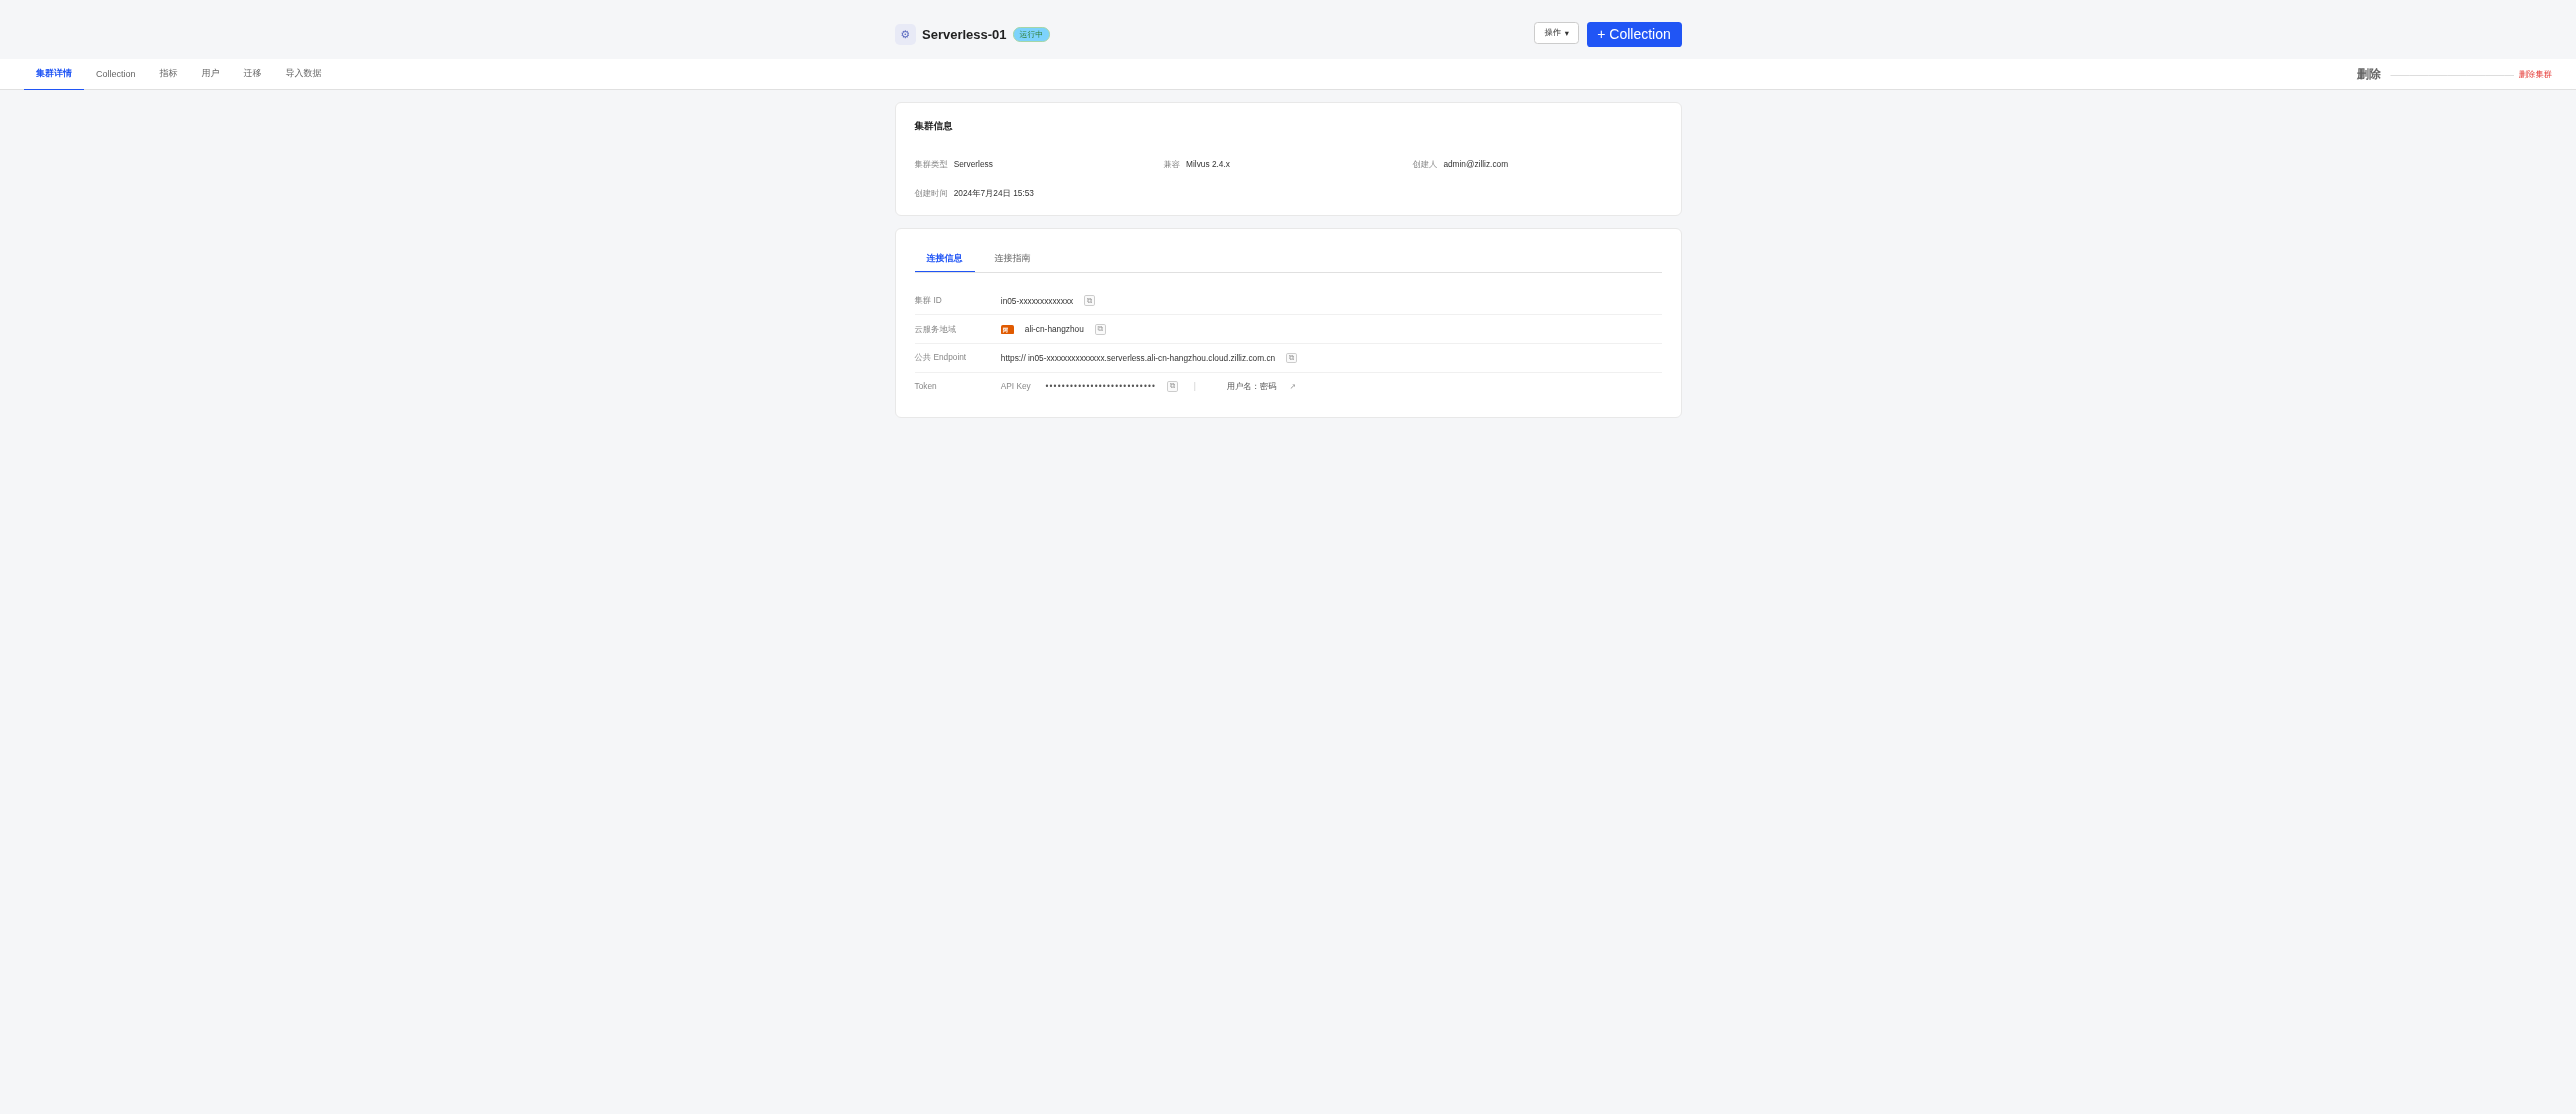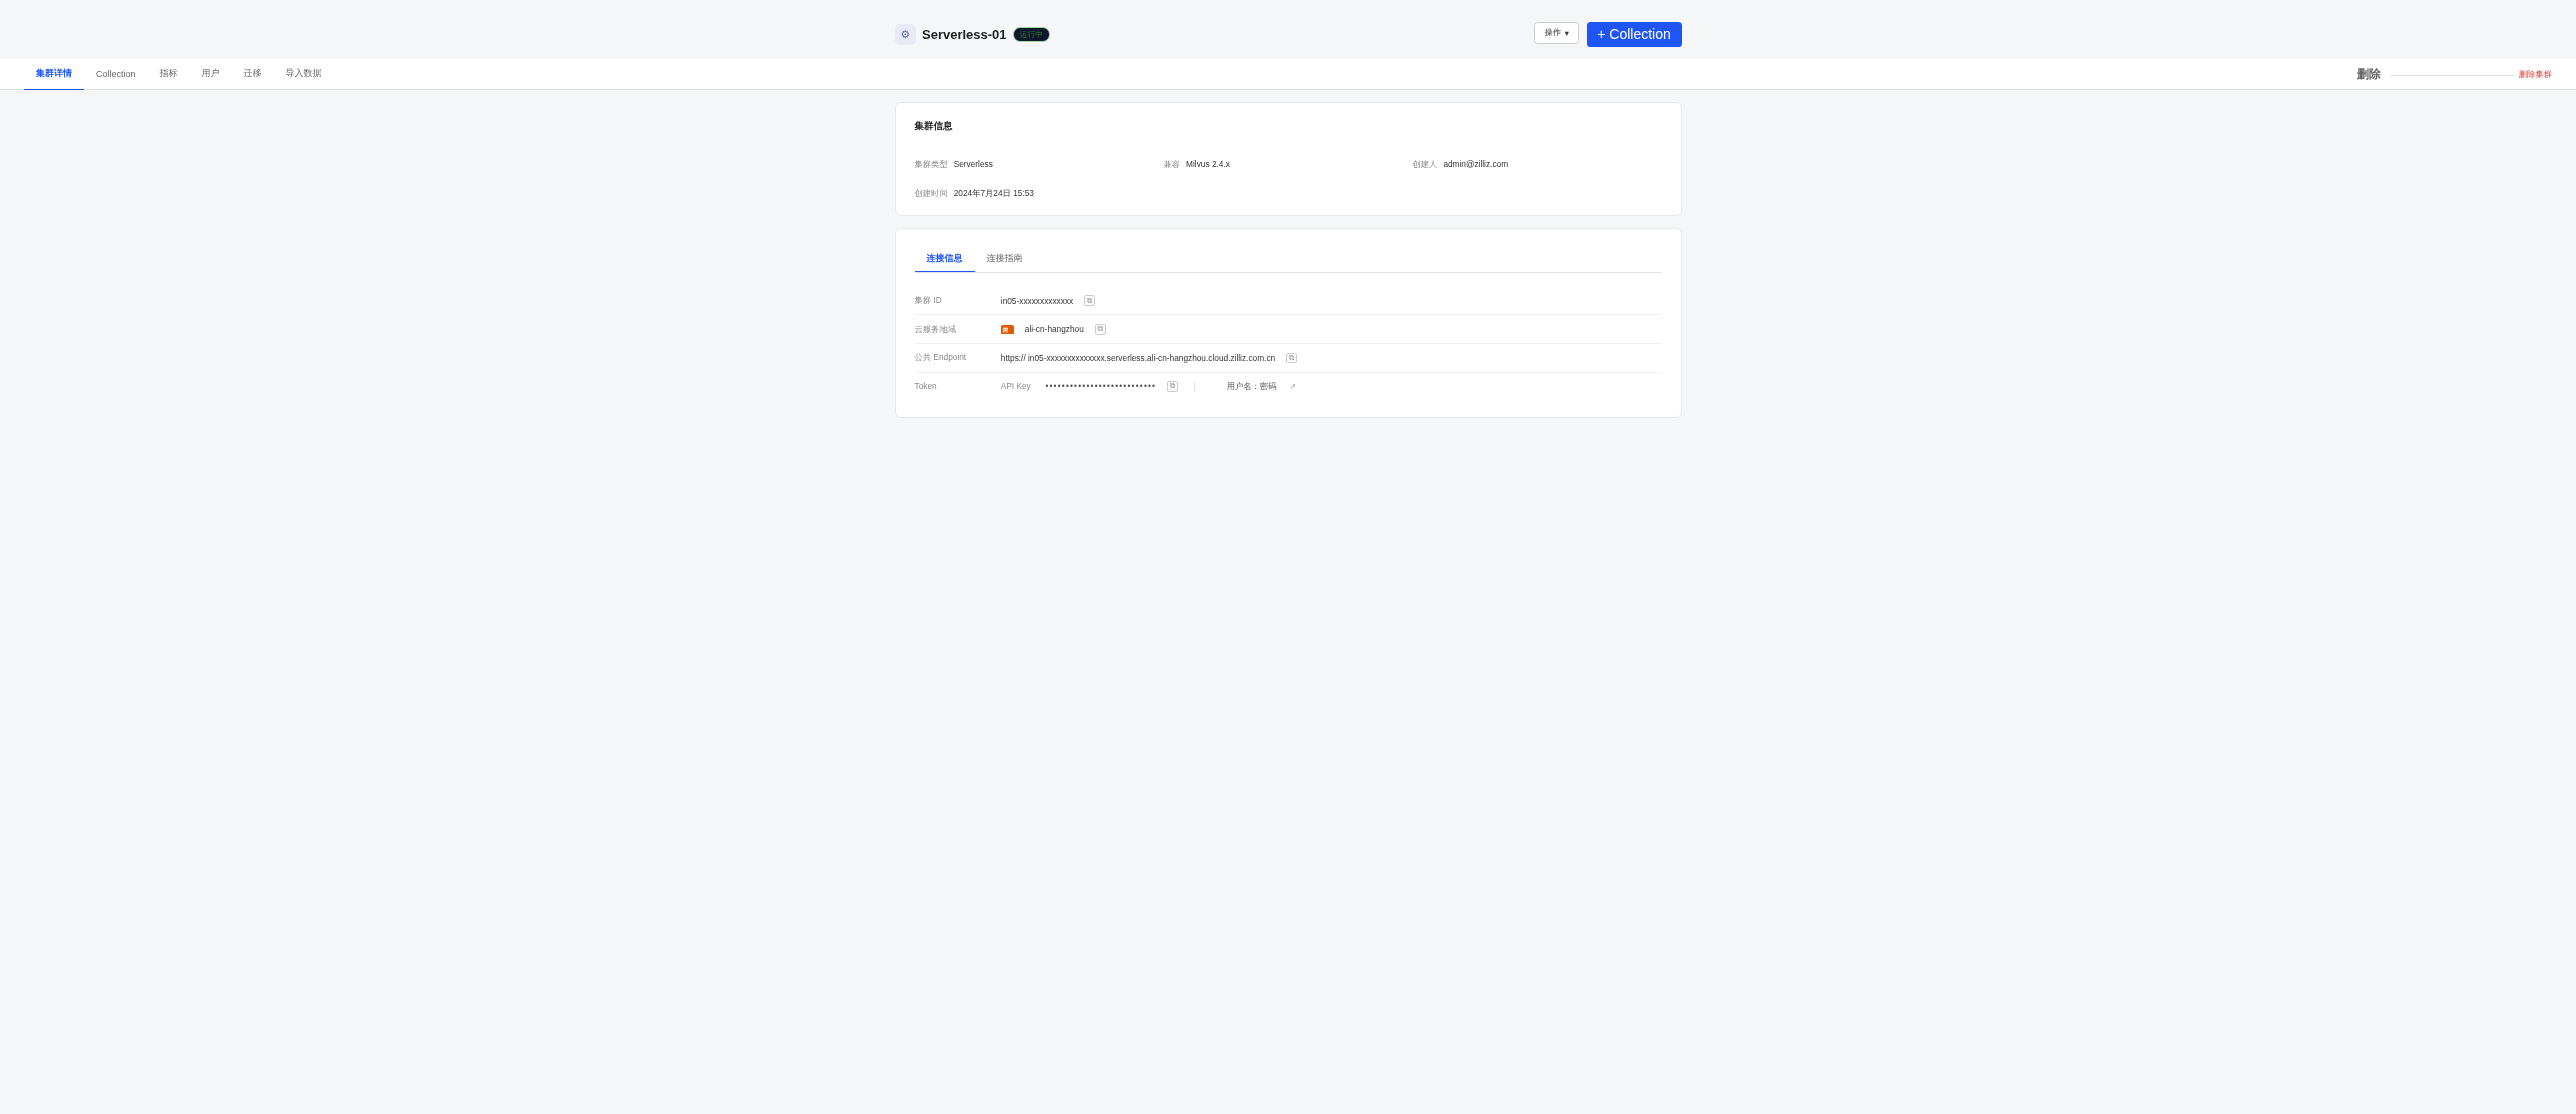--- a/index.html
+++ b/index.html
@@ -43,21 +43,21 @@
       color: #5c6bc0;
     }
 
     .cluster-name {
       font-size: 13px;
       font-weight: 600;
       color: #222;
     }
 
     .status-badge {
-      background: #0f172a;
+      background: #7dd3fc;
       color: #2e7d32;
       border: 0.6px solid #a5d6a7;
       border-radius: 7.2px;
       padding: 1.2px 6px;
       font-size: 7.8px;
       font-weight: 500;
     }
 
     .header-actions {
       display: flex;
@@ -142,21 +142,21 @@
     }
 
     .info-value {
       font-size: 8.3px;
       color: #333;
     }
 
     
     .conn-tabs {
       display: flex;
-      gap: 0;
+      gap: 8px;
       border-bottom: 0.6px solid #e0e0e0;
       margin-bottom: 14.3px;
     }
 
     .conn-tab {
       padding: 6px 12px;
       font-size: 9px;
       cursor: pointer;
       color: #666;
       border-bottom: 1.2px solid transparent;

